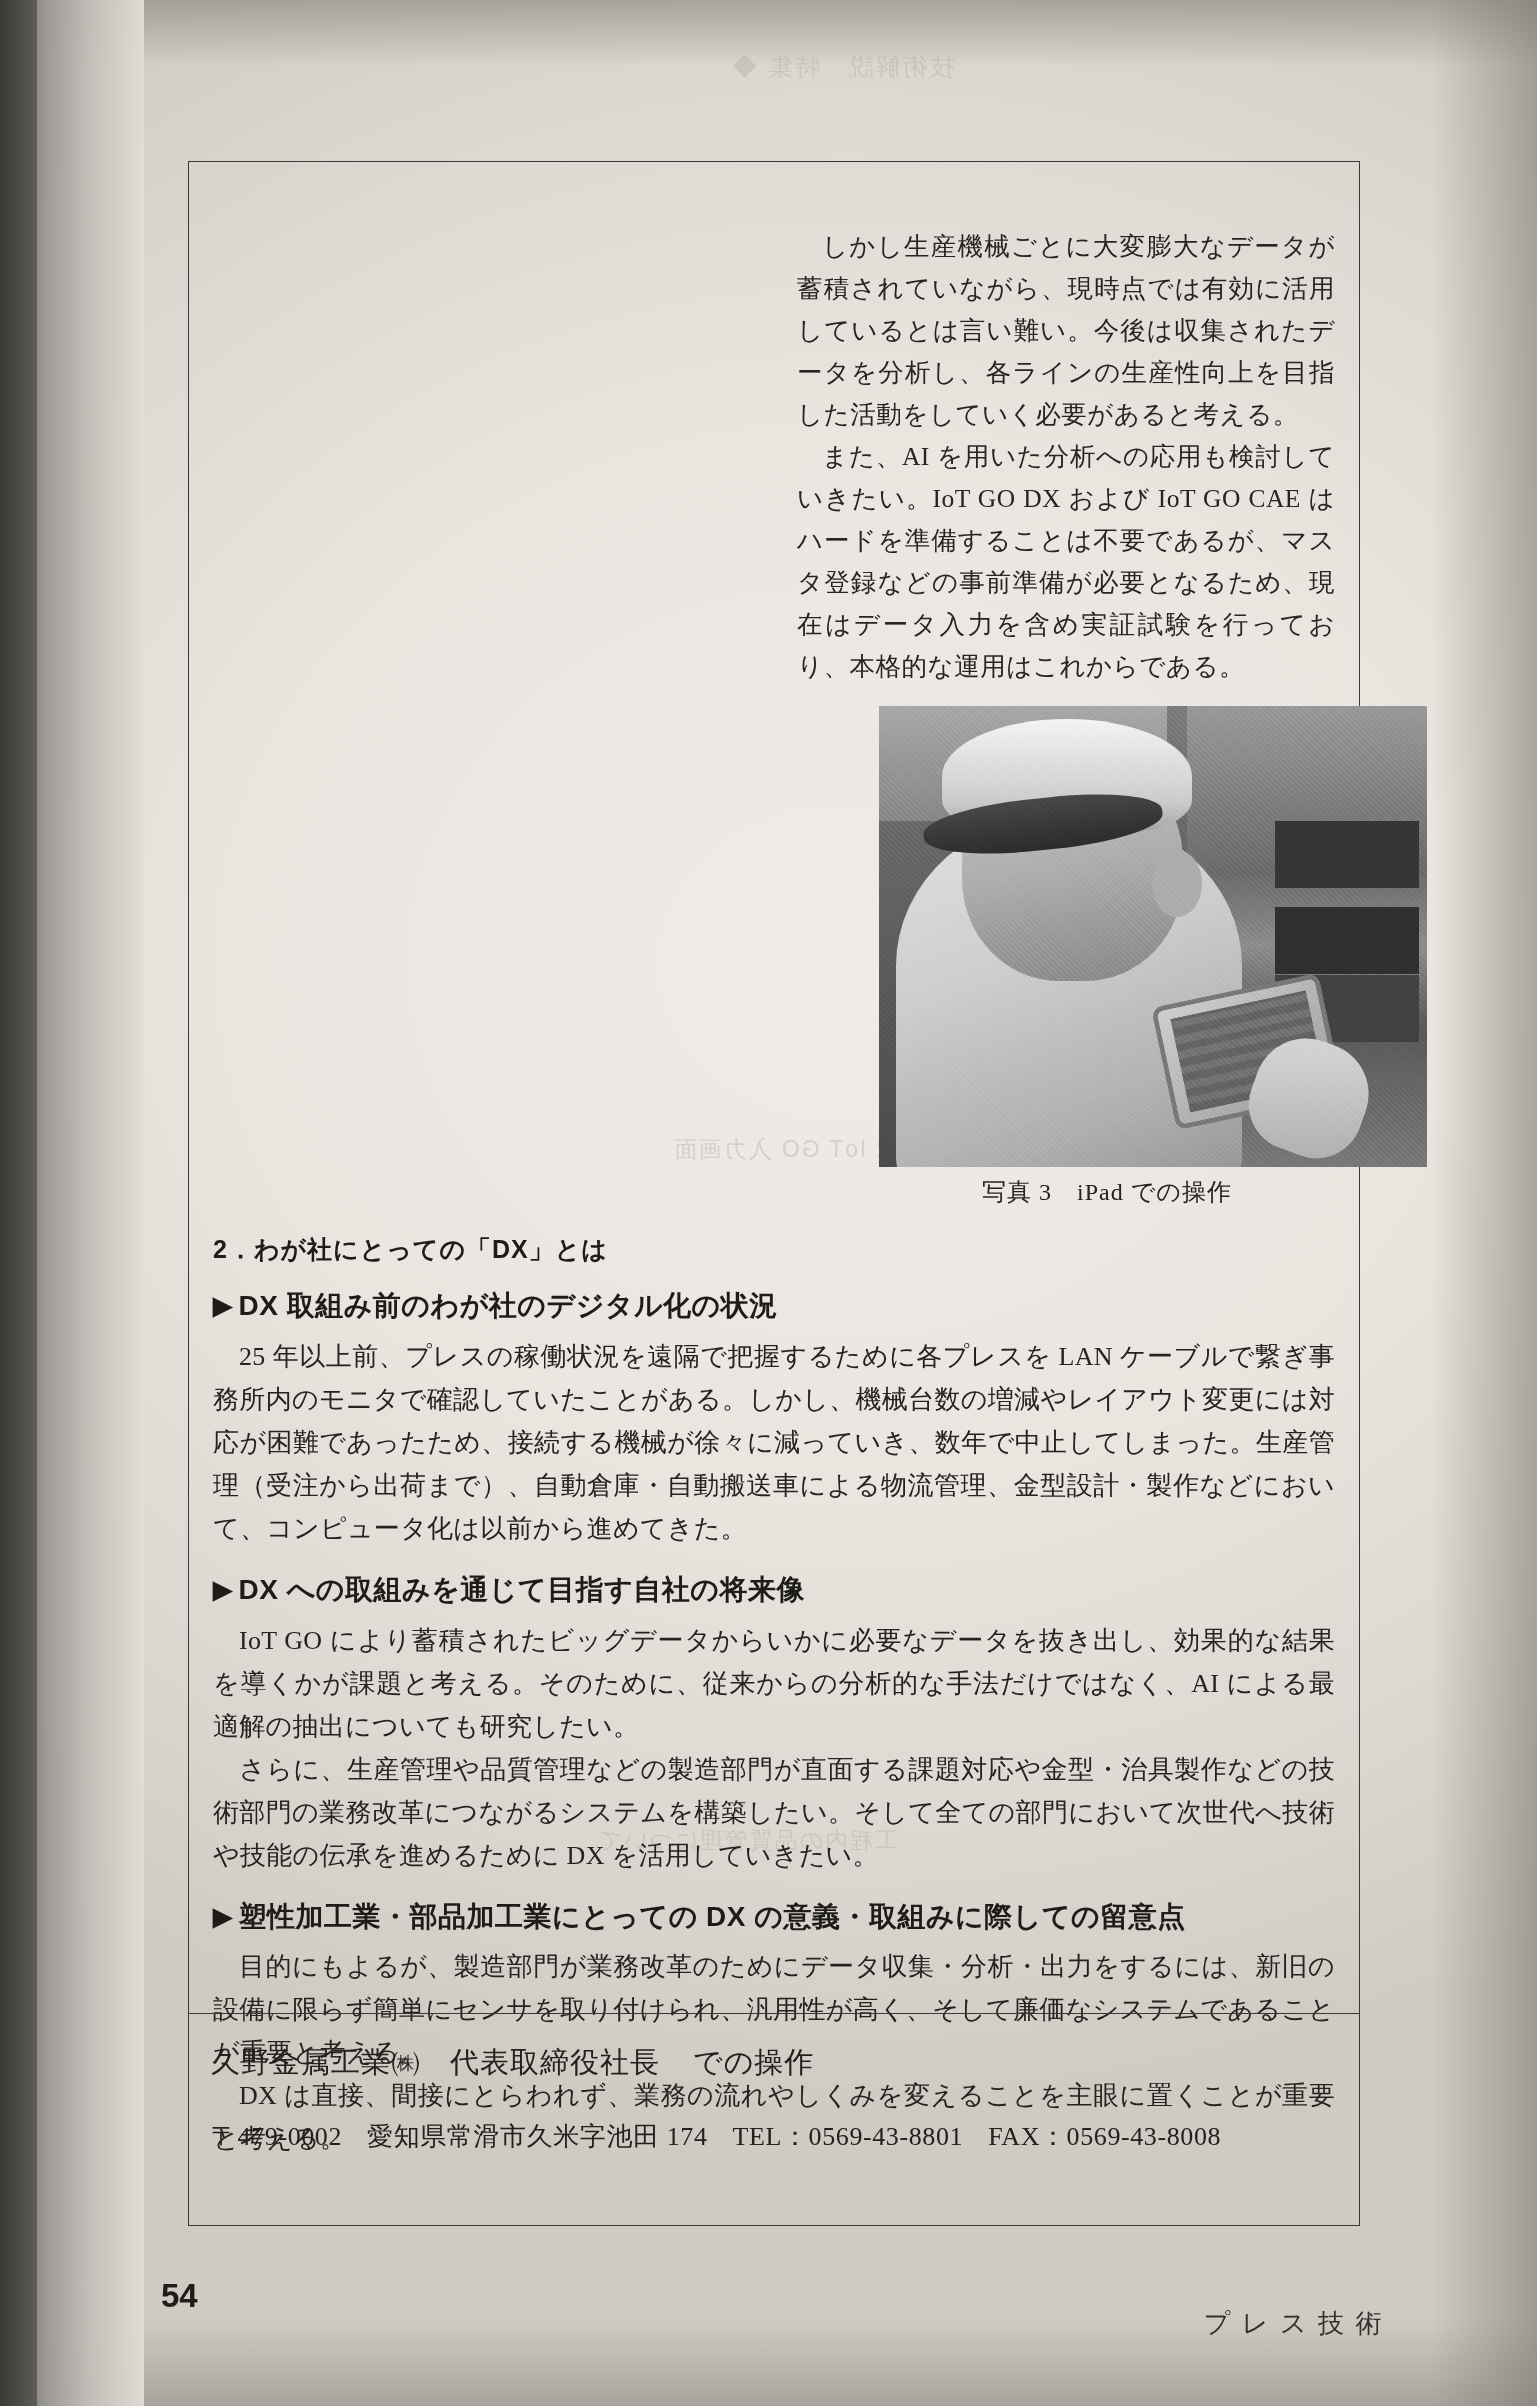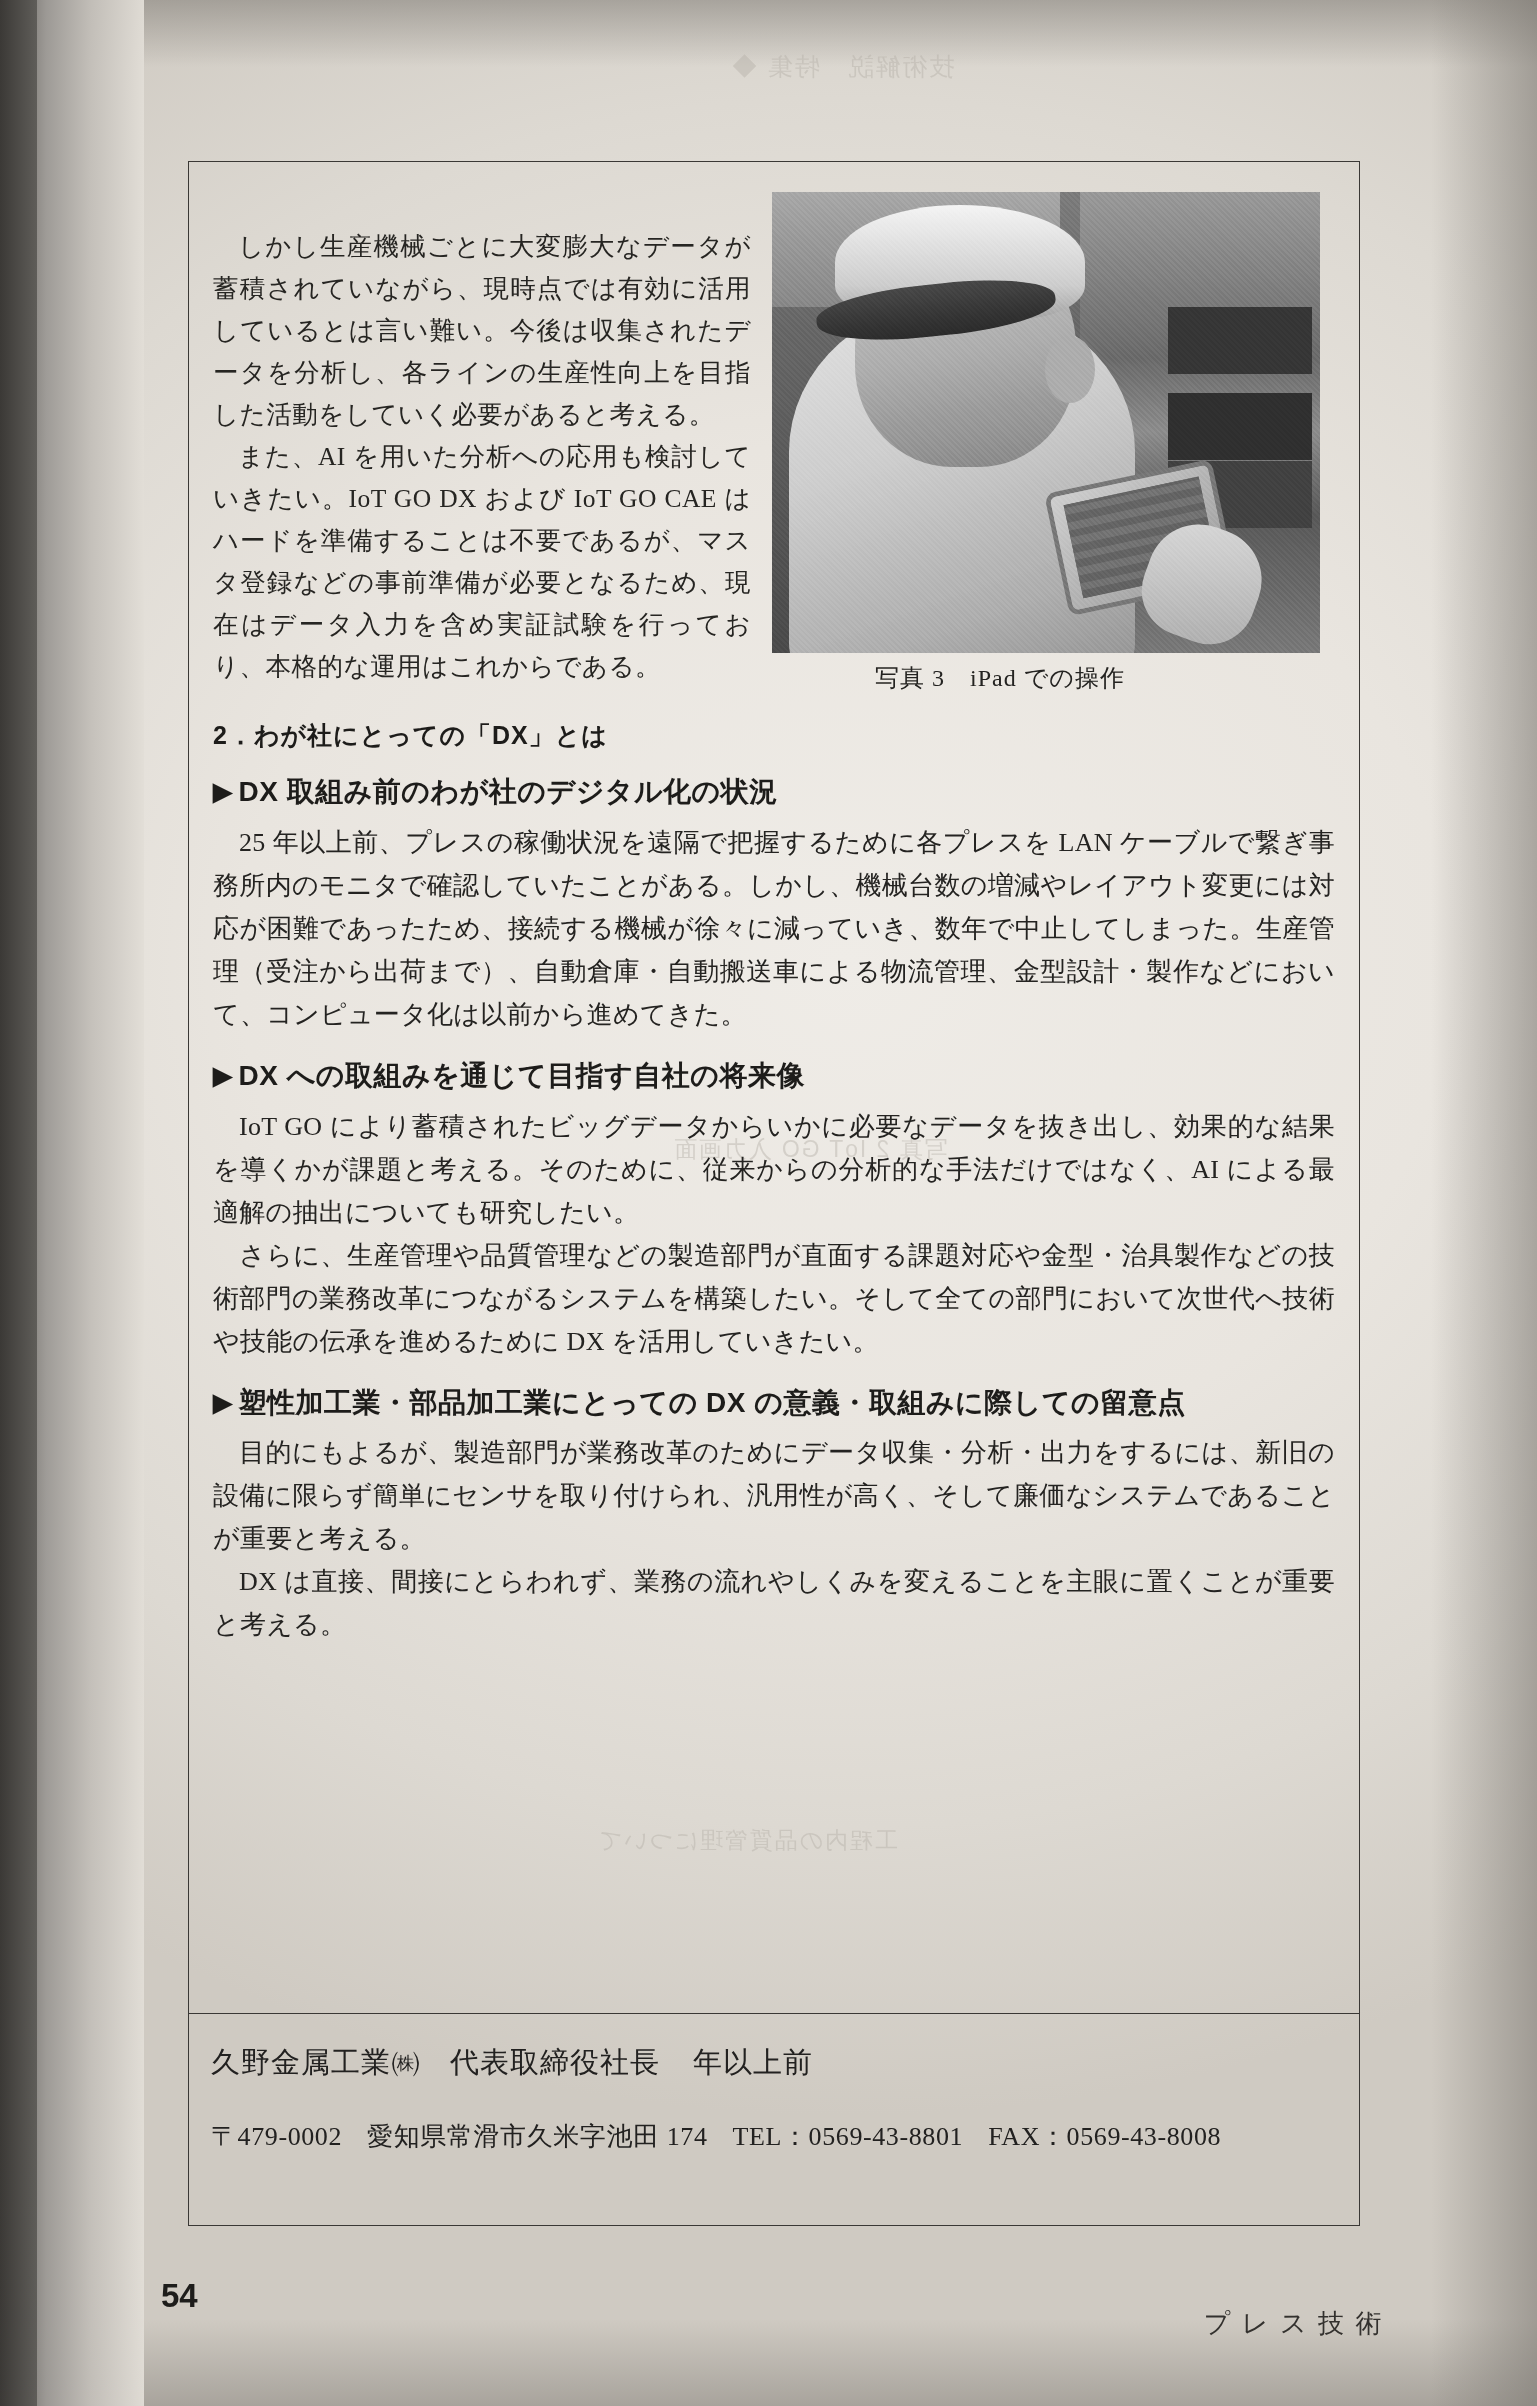--- a/index.html
+++ b/index.html
@@ -82,22 +82,23 @@
     left: 213px;
     top: 188px;
     width: 1122px;
     height: 2017px;
     color: #232220;
   }
 
   
   .top-block {
     display: flex;
-    gap: 21px;
-    align-items: flex-start;
+    gap: 14px;
+    align-items: flex-end;
+    flex-direction: column;
   }
   .intro-col {
     width: 538px;
     padding-top: 38px;
   }
   .intro-col p {
     margin: 0;
     font-size: 25.5px;
     line-height: 42px;
     text-indent: 25px;
@@ -374,21 +375,21 @@
     </h3>
     <div class="body">
       <p>目的にもよるが、製造部門が業務改革のためにデータ収集・分析・出力をするには、新旧の設備に限らず簡単にセンサを取り付けられ、汎用性が高く、そして廉価なシステムであることが重要と考える。</p>
       <p>DX は直接、間接にとらわれず、業務の流れやしくみを変えることを主眼に置くことが重要と考える。</p>
     </div>
 
   </div>
 
   <div id="author-box">
     <div class="line1">
-      <span>久野金属工業㈱</span><span class="title">代表取締役社長</span><span class="name2">年以上前</span>
+      <span>久野金属工業㈱</span><span class="title">代表取締役社長</span><span class="name2">での操作</span>
     </div>
     <div class="line2">
       <span>〒479-0002</span><span>愛知県常滑市久米字池田 174</span><span>TEL：0569-43-8801</span><span>FAX：0569-43-8008</span>
     </div>
   </div>
 
   <div id="page-number">54</div>
   <div id="running-foot">プレス技術</div>
 </div>
 

